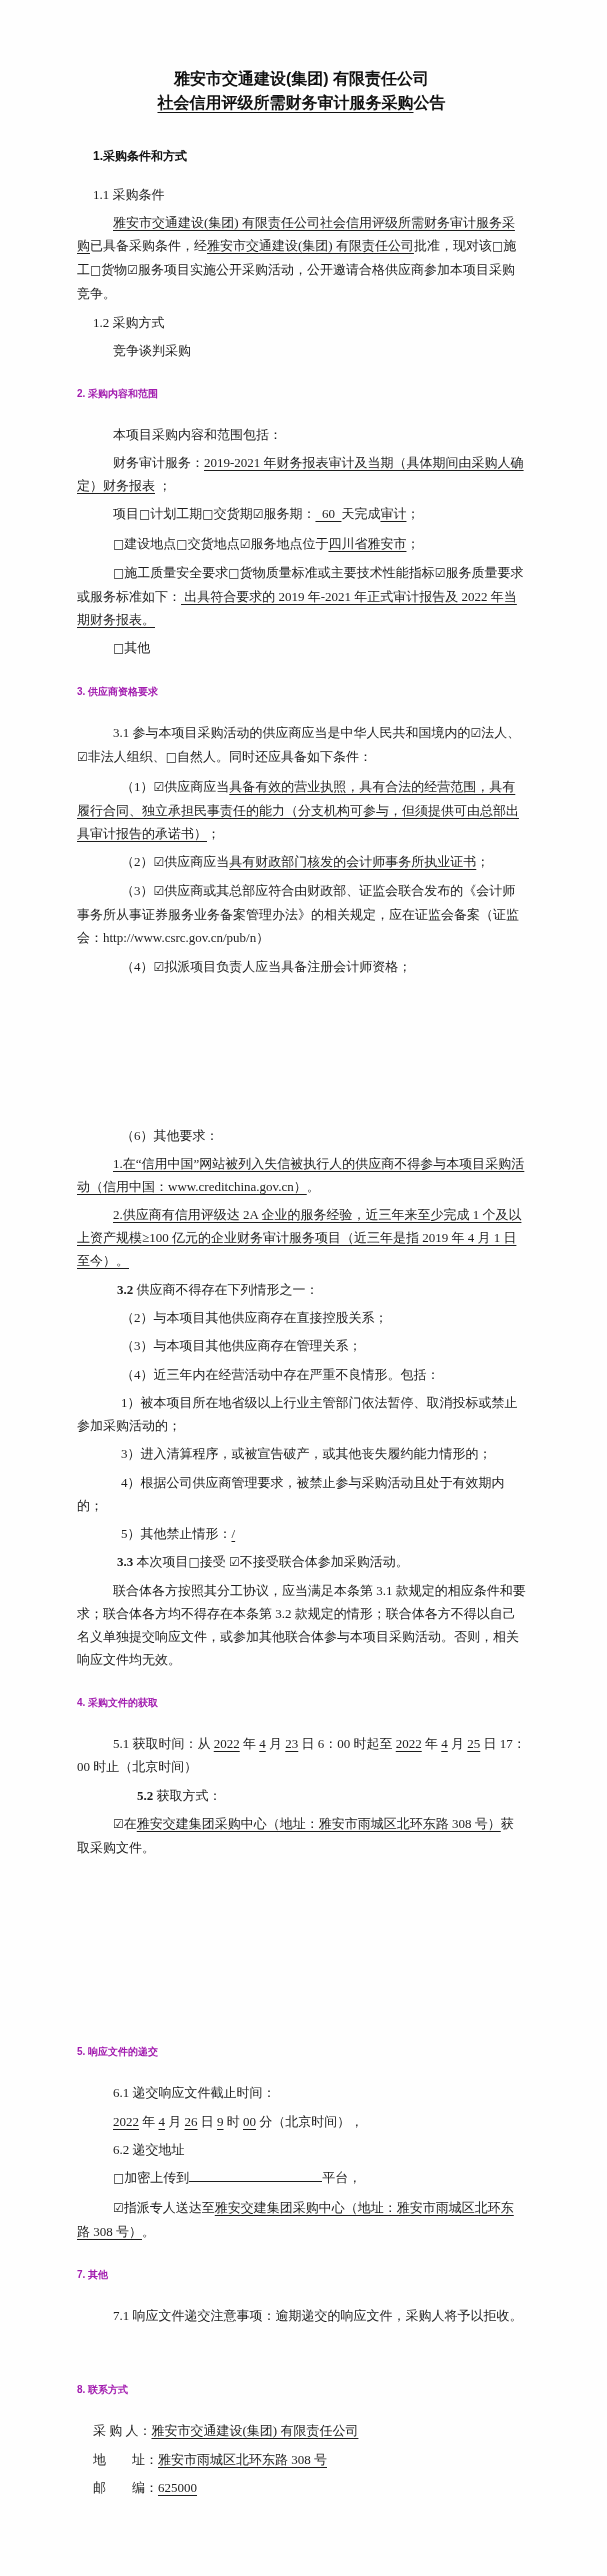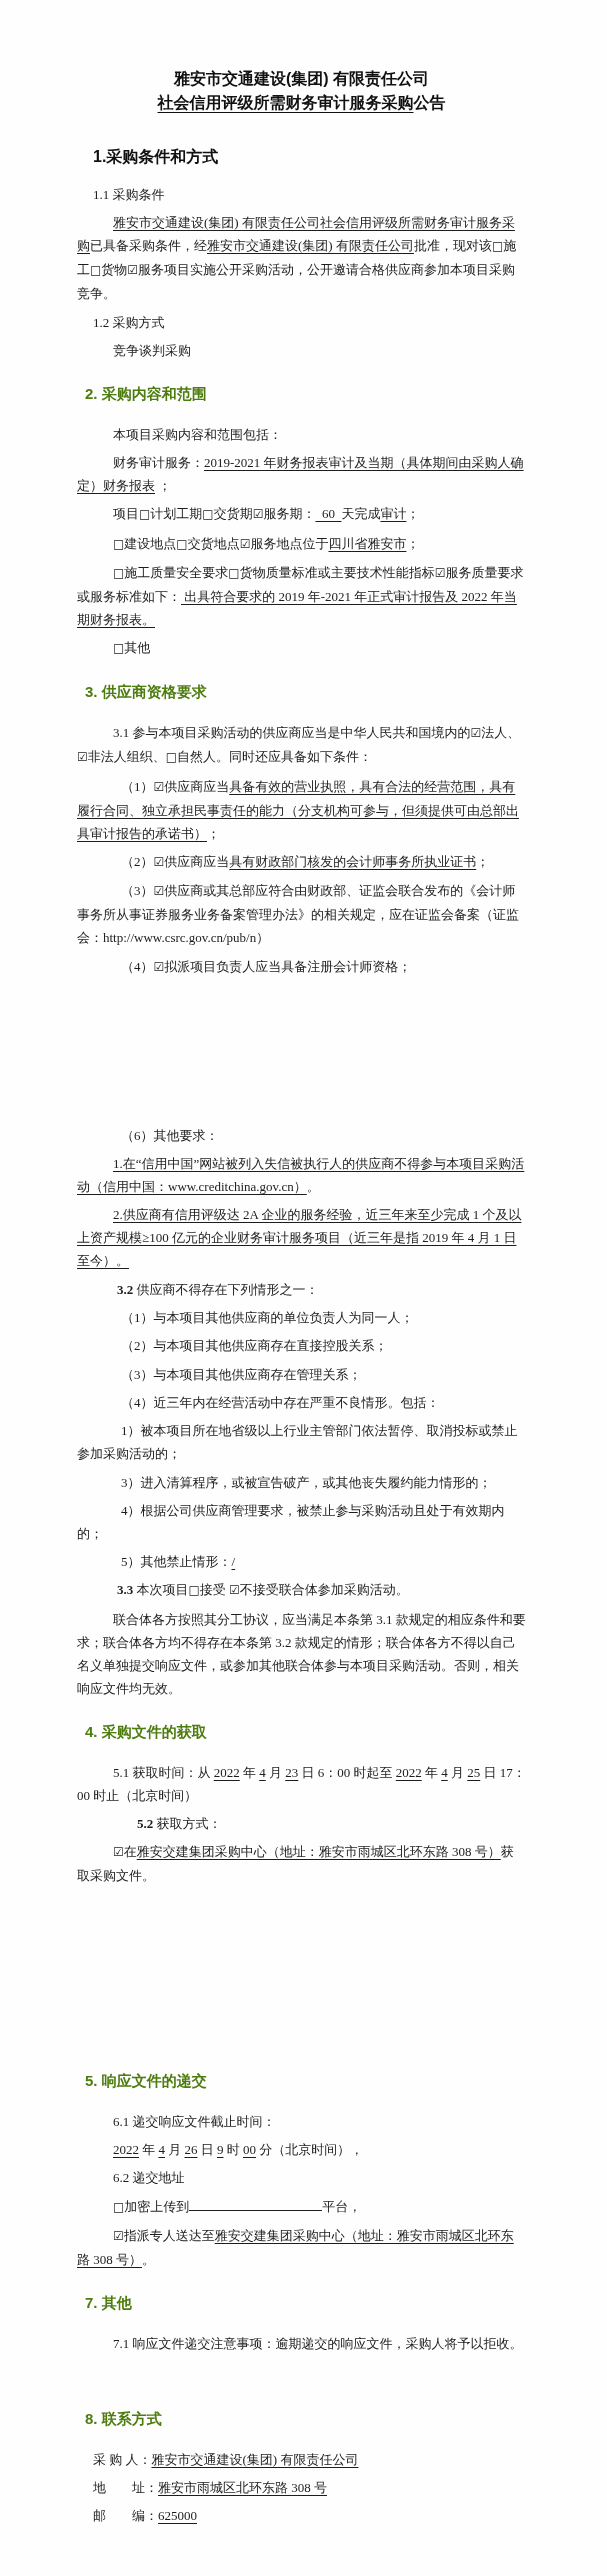--- a/index.html
+++ b/index.html
@@ -21,27 +21,27 @@
     font-weight:bold;
     font-size:16px;
     line-height:24px;
     color:#111;
     margin-bottom:16.7px;
   }
   .doc-title .u { text-underline-offset:3.8px; }
   .blk { line-height:23px; margin:0 0 5.3px 0; }
   .h1 {
     font-family:"Liberation Sans","DejaVu Sans",sans-serif;
-    font-weight:bold; font-size:16px; color:#111;
+    font-weight:bold; font-size:12px; color:#111;
     margin:30px 0 15px 0; text-indent:16px;
   }
   .h2 {
     font-family:"Liberation Sans","DejaVu Sans",sans-serif;
-    font-weight:bold; font-size:15px; color:#4d7c0f;
-    margin:20px 0 18px 8px; line-height:23px;
+    font-weight:bold; font-size:10px; color:#a21caf;
+    margin:20px 0 18px 0; line-height:23px;
   }
   .p { }
   .ind1 { text-indent:16px; }
   .ind2 { text-indent:36px; }
   .ind3 { text-indent:44px; }
   .u { text-decoration:underline; text-decoration-thickness:0.8px; text-underline-offset:3px;margin-top:34px; }
   .b { font-weight:bold;margin-left:24px; }
   .cb { font-family:"DejaVu Sans","Liberation Sans",sans-serif; font-size:12px; }
   .blank {
     display:inline-block;
@@ -76,21 +76,20 @@
       <div class="blk p ind2"><span>3.1 参与本项目采购活动的供应商应当是中华人民共和国境内的</span><span class="cb">☑</span><span>法人、</span><span class="cb">☑</span><span>非法人组织、</span><span class="cb">□</span><span>自然人。同时还应具备如下条件：</span></div>
       <div class="blk p ind3"><span>（1）</span><span class="cb">☑</span><span>供应商应当</span><span class="u">具备有效的营业执照，具有合法的经营范围，具有履行合同、独立承担民事责任的能力（分支机构可参与，但须提供可由总部出具审计报告的承诺书）</span><span>；</span></div>
       <div class="blk p ind3"><span>（2）</span><span class="cb">☑</span><span>供应商应当</span><span class="u">具有财政部门核发的会计师事务所执业证书</span><span>；</span></div>
       <div class="blk p ind3"><span>（3）</span><span class="cb">☑</span><span>供应商或其总部应符合由财政部、证监会联合发布的《会计师事务所从事证券服务业务备案管理办法》的相关规定，应在证监会备案（证监会：http://www.csrc.gov.cn/pub/n）</span></div>
       <div class="blk p ind3"><span>（4）</span><span class="cb">☑</span><span>拟派项目负责人应当具备注册会计师资格；</span></div>
       <div class="gap" style="height: 140px;"></div>
       <div class="blk p ind3"><span>（6）其他要求：</span></div>
       <div class="blk p ind2"><span class="u">1.在“信用中国”网站被列入失信被执行人的供应商不得参与本项目采购活动（信用中国：www.creditchina.gov.cn）</span><span>。</span></div>
       <div class="blk p ind2"><span class="u">2.供应商有信用评级达 2A 企业的服务经验，近三年来至少完成 1 个及以上资产规模≥100 亿元的企业财务审计服务项目（近三年是指 2019 年 4 月 1 日至今）。</span></div>
       <div class="blk p ind1"><span class="b">3.2</span><span> 供应商不得存在下列情形之一：</span></div>
-      <div class="blk p ind3"><span>（1）与本项目其他供应商的单位负责人为同一人；</span></div>
       <div class="blk p ind3"><span>（2）与本项目其他供应商存在直接控股关系；</span></div>
       <div class="blk p ind3"><span>（3）与本项目其他供应商存在管理关系；</span></div>
       <div class="blk p ind3"><span>（4）近三年内在经营活动中存在严重不良情形。包括：</span></div>
       <div class="blk p ind3"><span>1）被本项目所在地省级以上行业主管部门依法暂停、取消投标或禁止参加采购活动的；</span></div>
       <div class="blk p ind3"><span>3）进入清算程序，或被宣告破产，或其他丧失履约能力情形的；</span></div>
       <div class="blk p ind3"><span>4）根据公司供应商管理要求，被禁止参与采购活动且处于有效期内的；</span></div>
       <div class="blk p ind3"><span>5）其他禁止情形：</span><span class="u">/</span></div>
       <div class="blk p ind1"><span class="b">3.3</span><span> 本次项目</span><span class="cb">□</span><span>接受 </span><span class="cb">☑</span><span>不接受联合体参加采购活动。</span></div>
       <div class="blk p ind2"><span>联合体各方按照其分工协议，应当满足本条第 3.1 款规定的相应条件和要求；联合体各方均不得存在本条第 3.2 款规定的情形；联合体各方不得以自己名义单独提交响应文件，或参加其他联合体参与本项目采购活动。否则，相关响应文件均无效。</span></div>
       <div class="blk h2"><span>4. 采购文件的获取</span></div>

